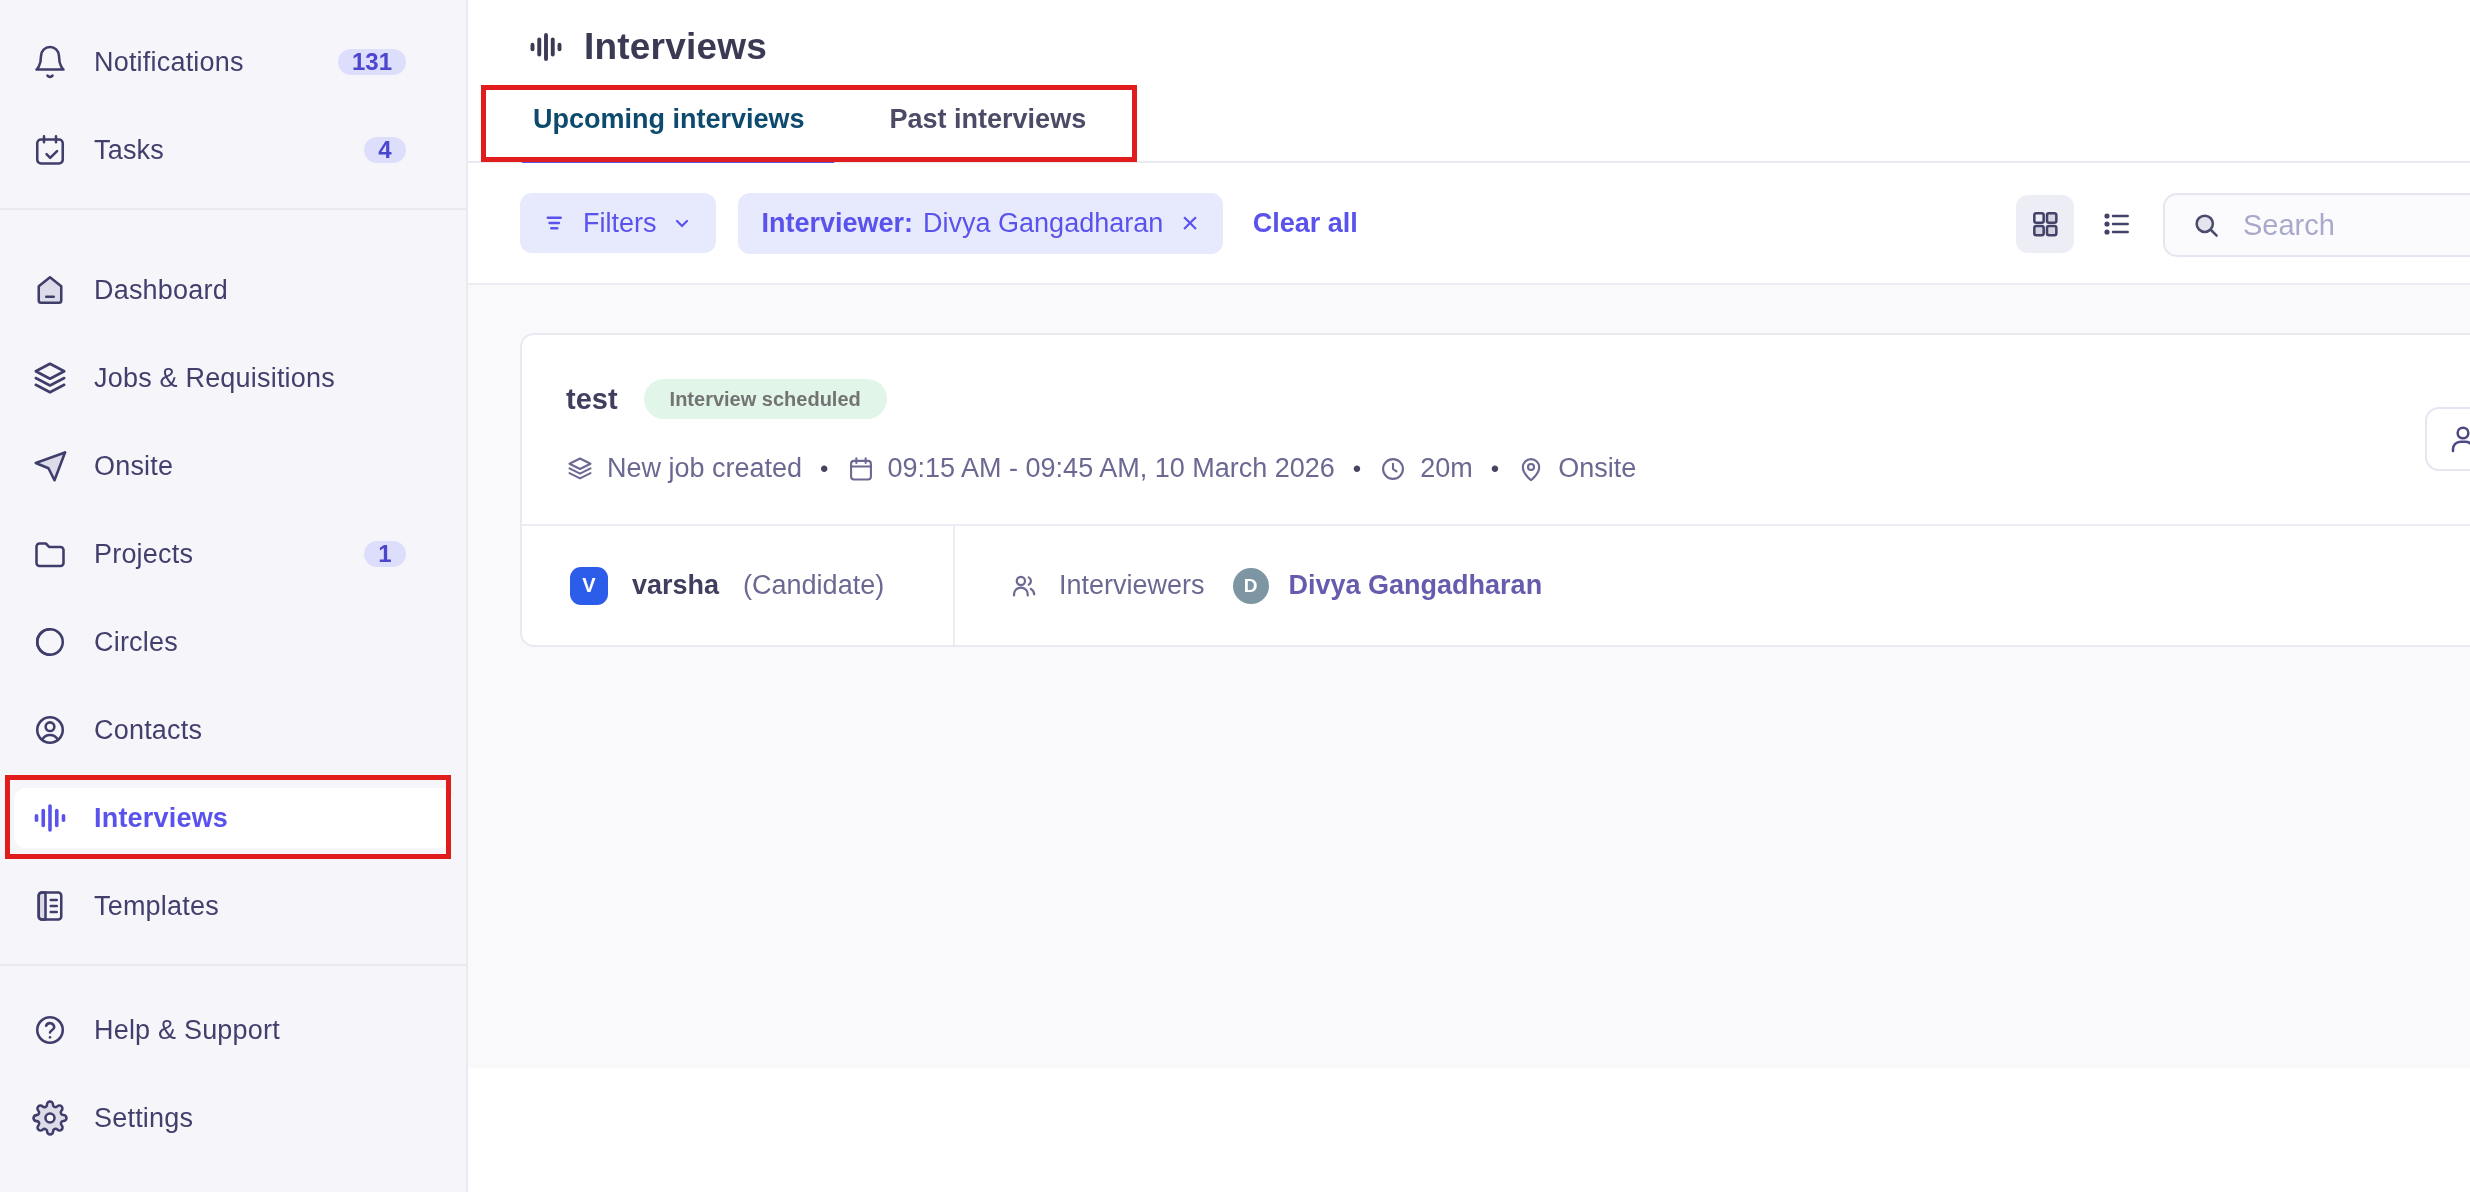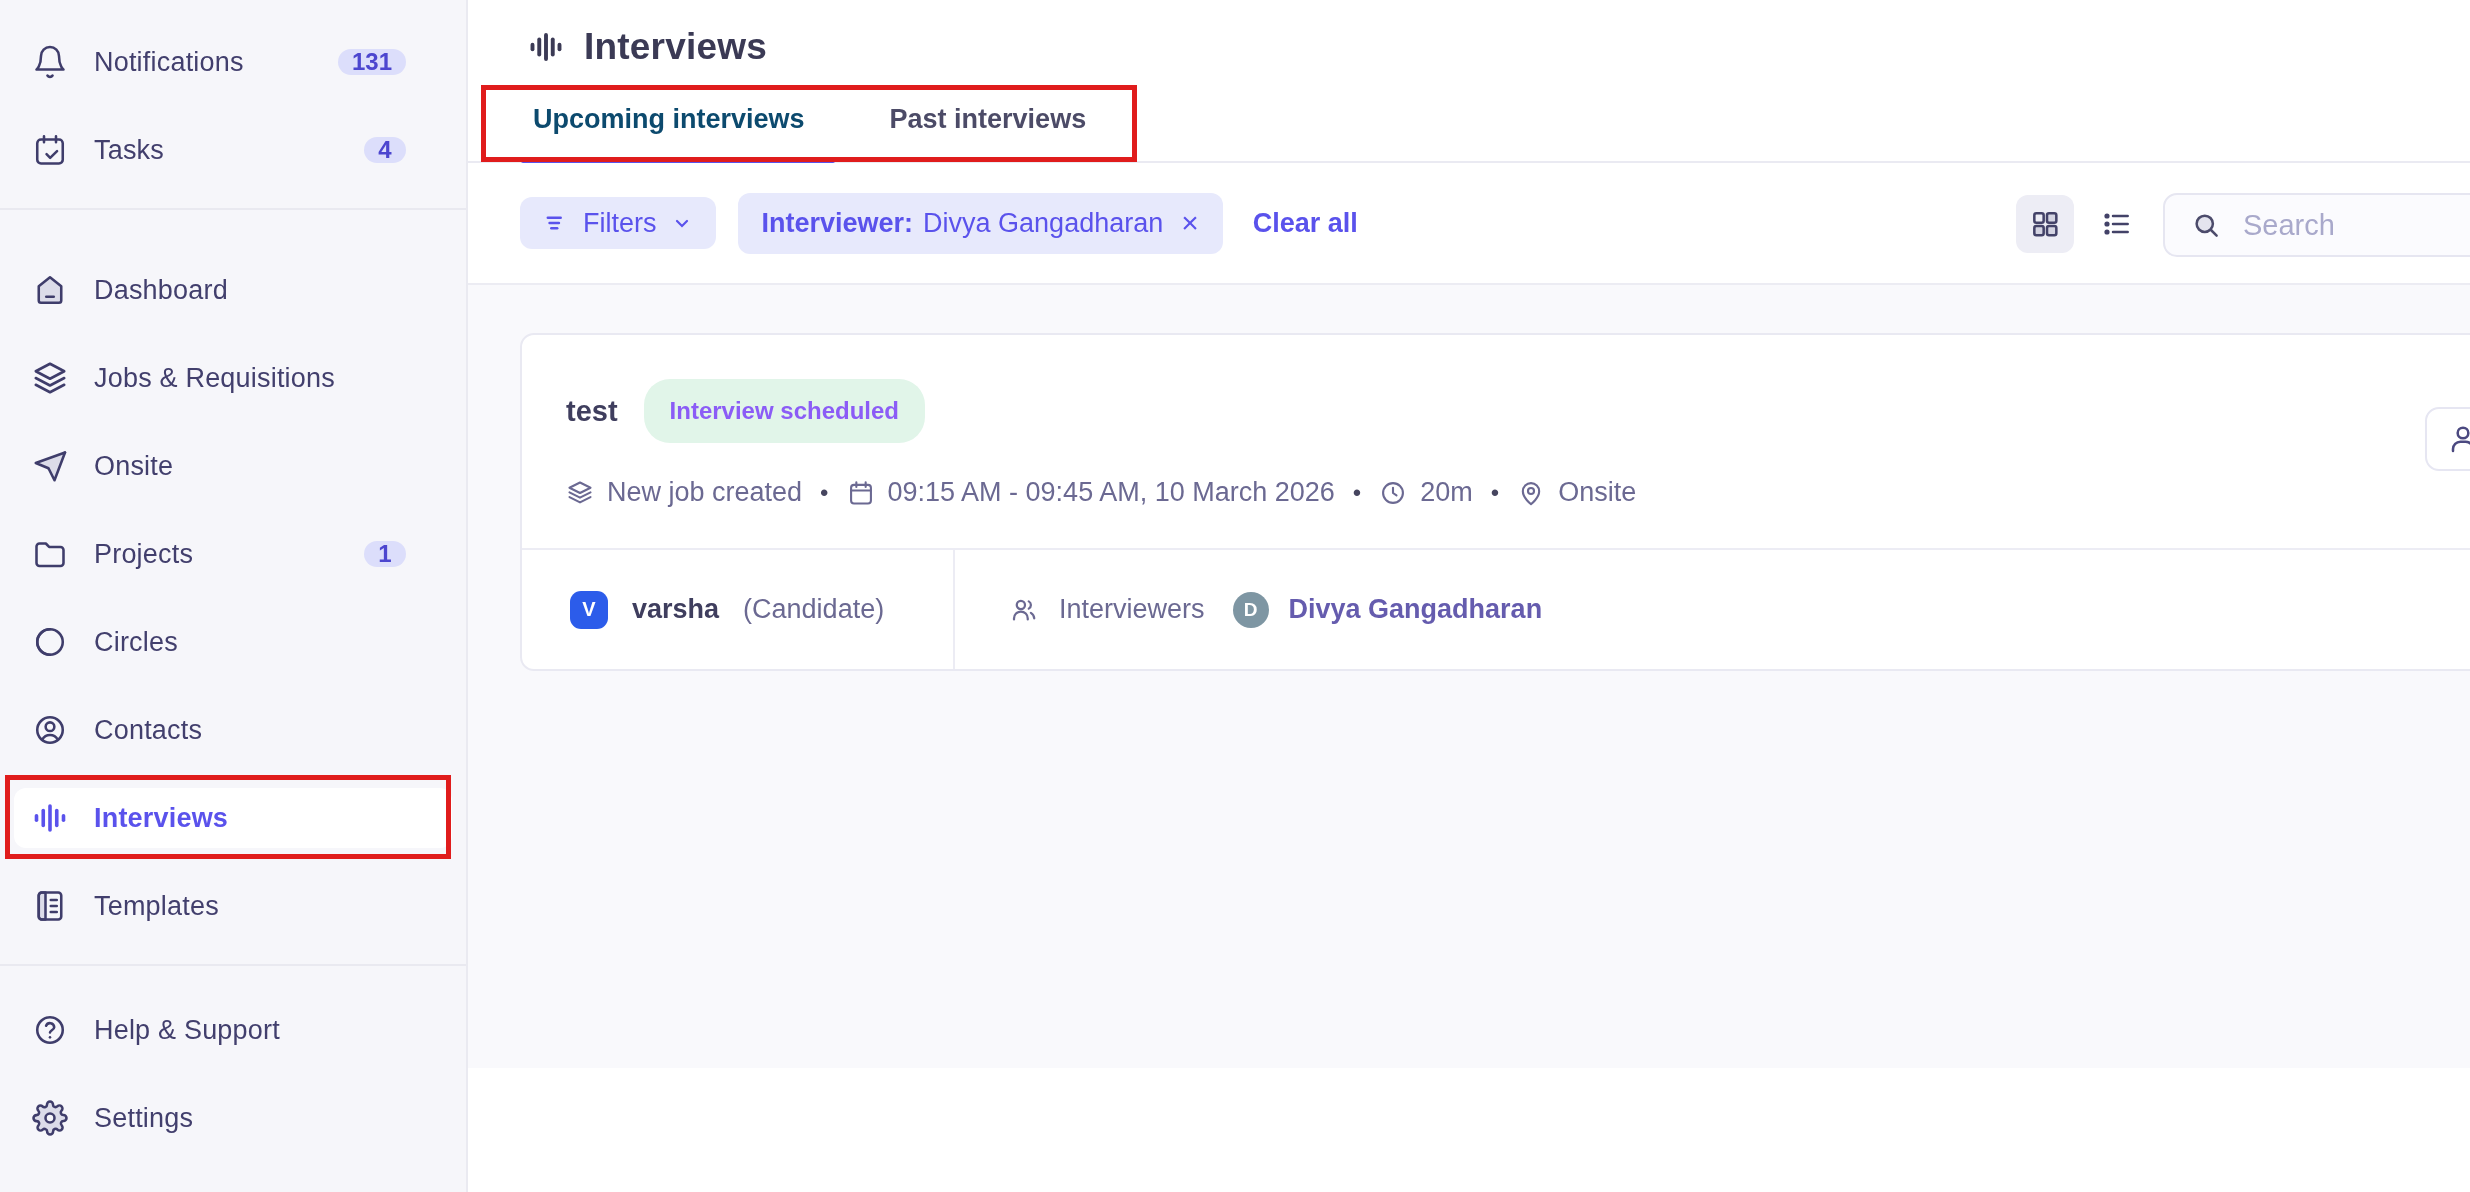--- a/index.html
+++ b/index.html
@@ -71,21 +71,21 @@
     background: #5a52ec;
   }
 
   .toolbar {
     position: relative; height: 122px;
     border-bottom: 2px solid #ececf3;
     display: flex; align-items: center;
     padding-left: 52px;
   }
   .filters-btn {
-    height: 52px; padding: 0 22px; border-radius: 12px;
+    height: 60px; padding: 0 22px; border-radius: 12px;
     background: #e7e9fc; color: #5a52ec;
     display: flex; align-items: center; gap: 13px;
     font-size: 27px; font-weight: 500; cursor: pointer; border: none;
   }
   .filters-btn svg { width: 28px; height: 28px; stroke: #5a52ec; stroke-width: 2.2; fill: none; stroke-linecap: round; }
   .chip {
     height: 61px; padding: 0 24px; margin-left: 22px; border-radius: 12px;
     background: #e7e9fc; color: #5a52ec;
     display: flex; align-items: center; gap: 10px; font-size: 27px;
   }
@@ -121,23 +121,23 @@
 
   
   .card {
     width: 2000px; background: #ffffff;
     border: 2px solid #e9e9f2; border-radius: 14px;
   }
   .card-top { padding: 44px 44px 40px 44px; }
   .card-title-row { display: flex; align-items: center; gap: 26px; }
   .card-title { font-size: 29px; font-weight: 700; color: #3f3e5e; }
   .status-badge {
-    height: 64px; padding: 0 26px; border-radius: 26px;
-    background: #e1f5e9; color: #8b5cf6;
-    font-size: 24px; font-weight: 600;
+    height: 40px; padding: 0 26px; border-radius: 26px;
+    background: #e1f5e9; color: #737373;
+    font-size: 20px; font-weight: 600;
     display: flex; align-items: center;
   }
   .meta-row { margin-top: 34px; display: flex; align-items: center; color: #6b6992; font-size: 27px; }
   .meta-item { display: flex; align-items: center; gap: 13px; }
   .meta-item svg { width: 28px; height: 28px; stroke: #6b6992; stroke-width: 1.8; fill: none; stroke-linecap: round; stroke-linejoin: round; flex: none; }
   .dot { margin: 0 18px; color: #46455f; font-size: 24px; }
   .card-divider { height: 2px; background: #ececf4; }
   .card-bottom { display: flex; height: 119px; }
   .cell-candidate { width: 431px; display: flex; align-items: center; gap: 24px; padding-left: 48px; flex: none; }
   .vdiv { width: 2px; background: #ececf4; }

